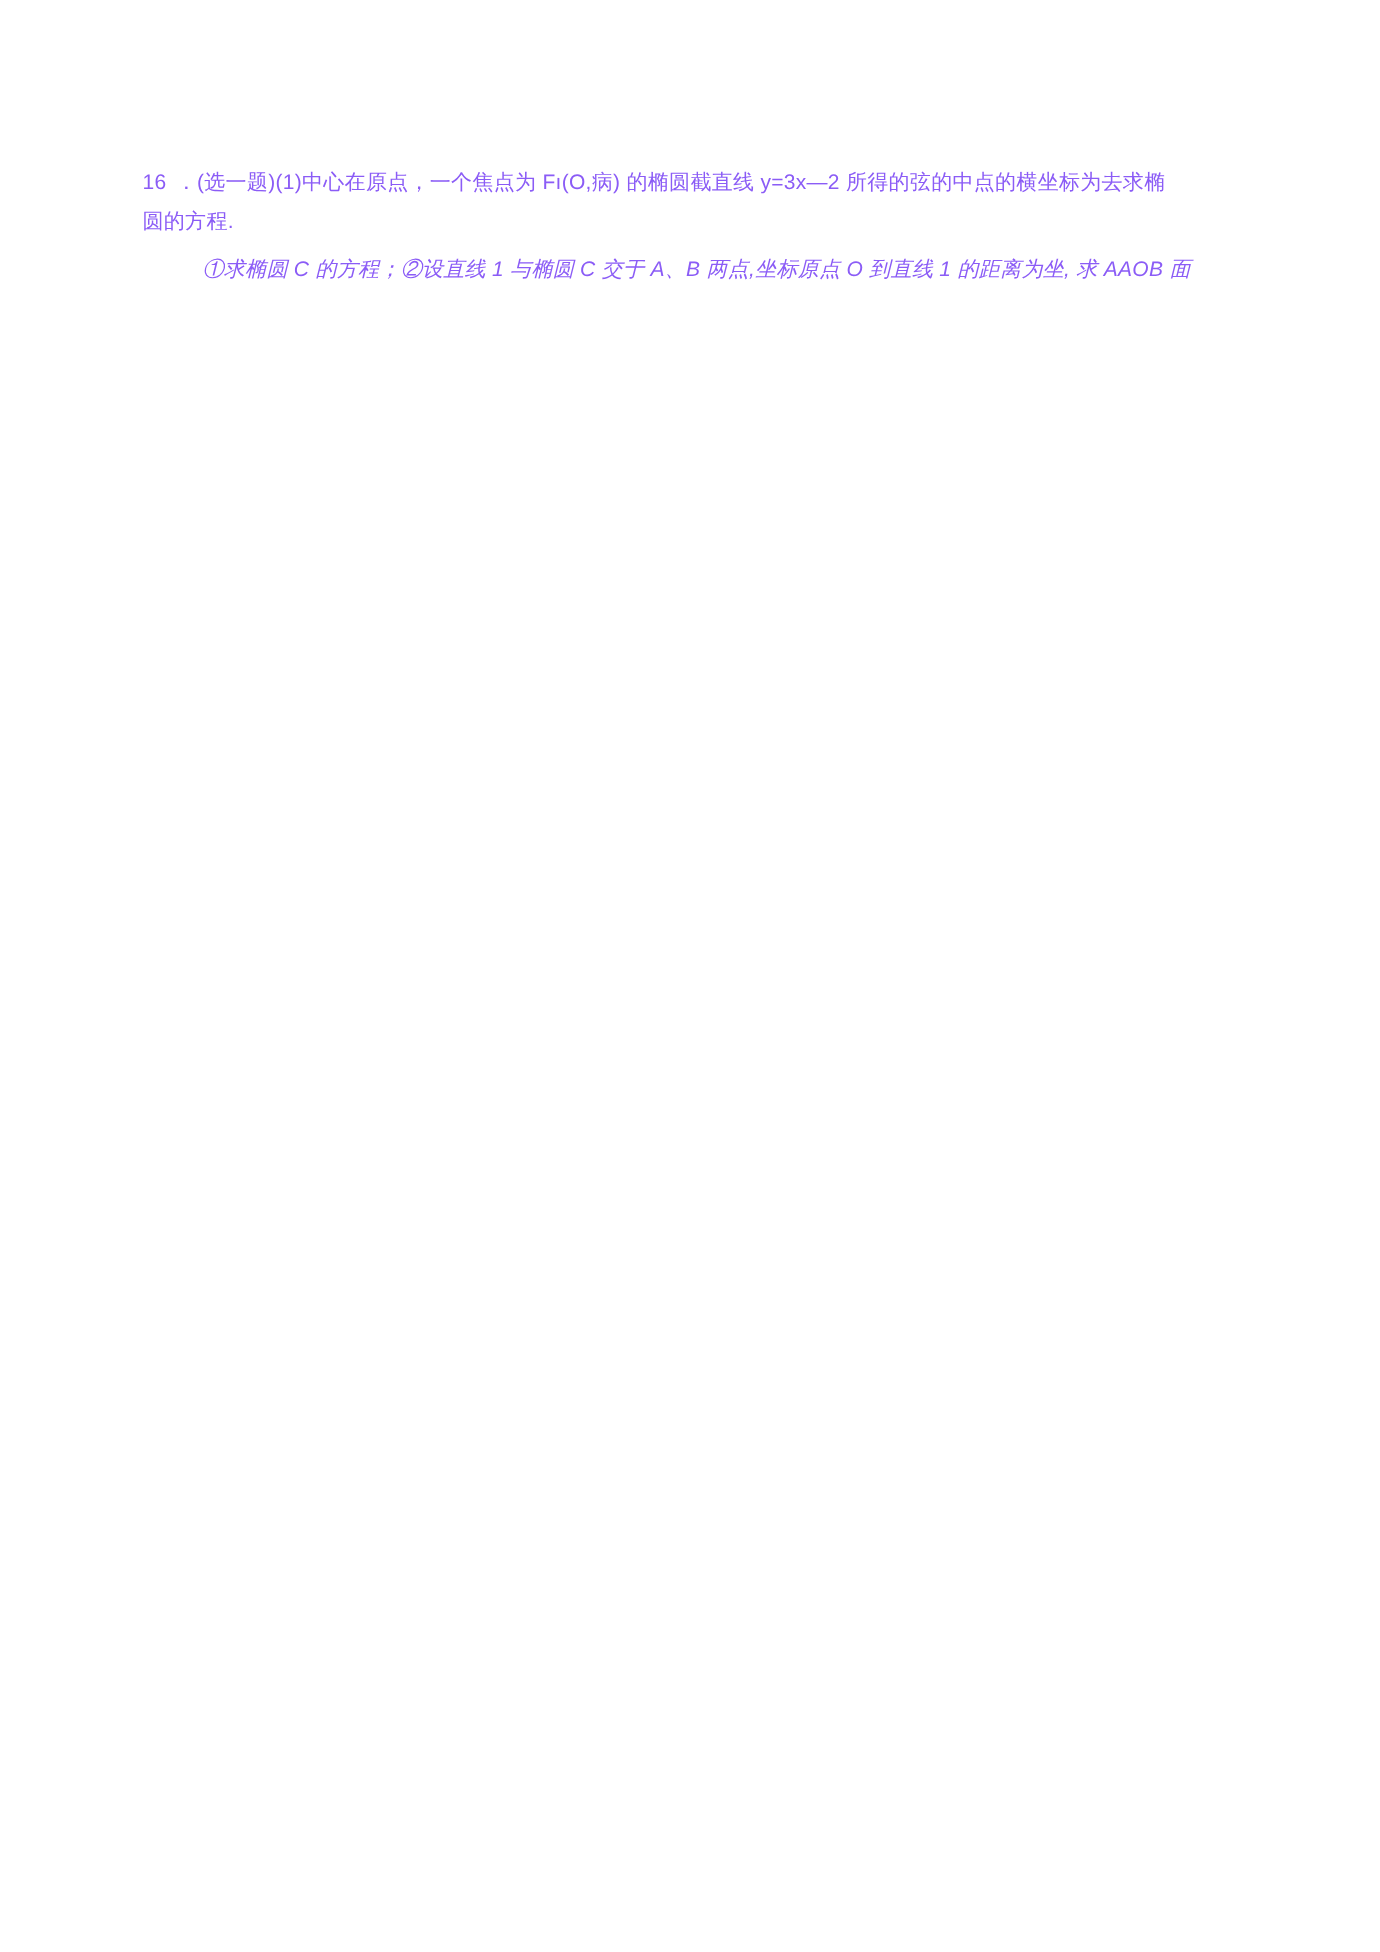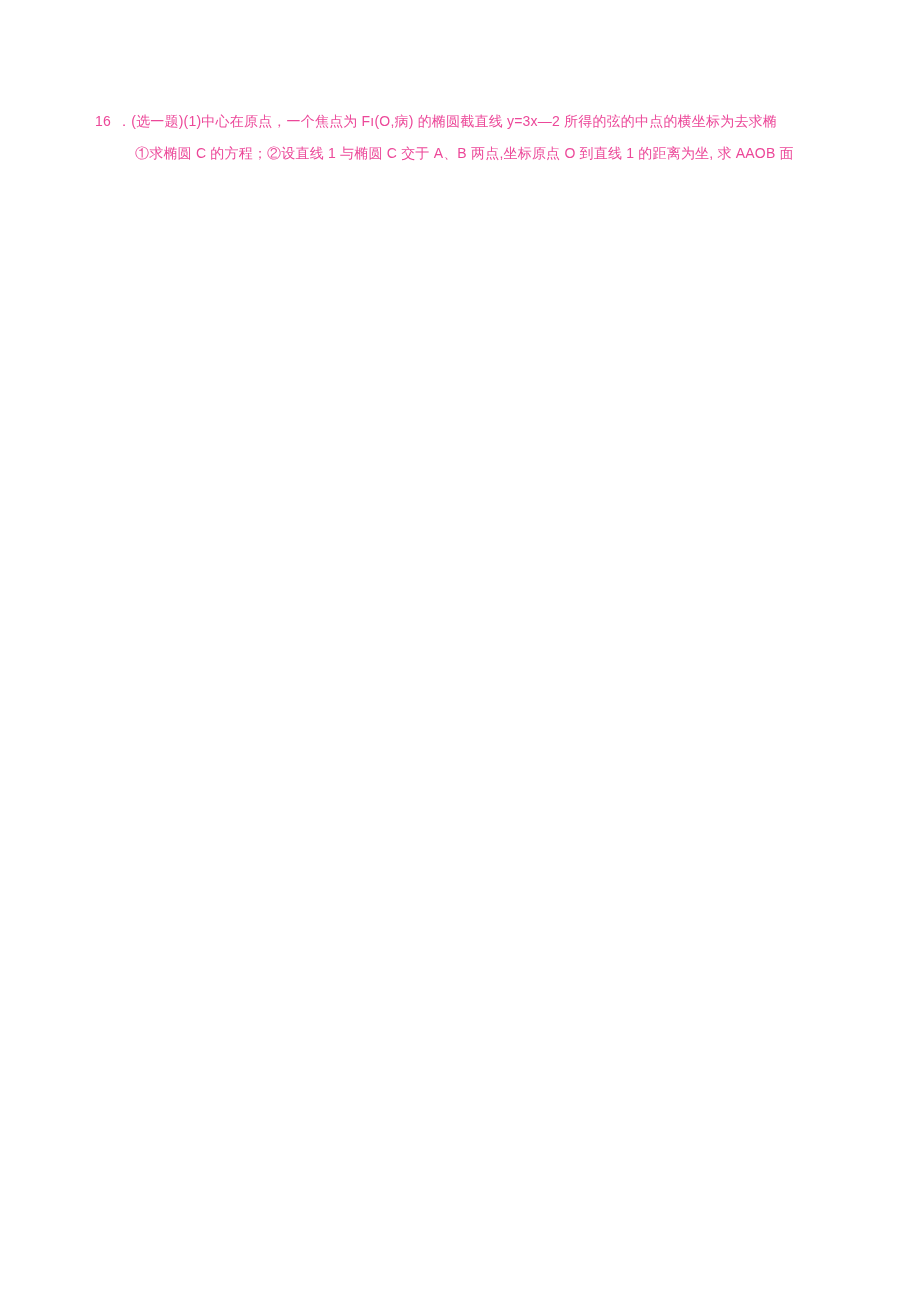--- a/index.html
+++ b/index.html
@@ -24,38 +24,40 @@
   }
   .q16 {
     top: 108px;
   }
   .q17 {
     top: 830px;
   }
   .line {
     font-size: 14px;
     line-height: 26px;
-    color: #ec4899;
+    color: #8b5cf6;
     letter-spacing: 0.2px;
   }
   .indent1 {
     padding-left: 40px;
+    font-style: italic;
   }
   .num {
     display: inline-block;
     min-width: 18px;
   }
 </style>
 </head>
 <body>
 
 <div class="page">
 
   <div class="block q16">
     <div class="line">
       <span class="num">16</span>
       <span>．(选一题)(1)中心在原点，一个焦点为 Fı(O,病) 的椭圆截直线 y=3x—2 所得的弦的中点的横坐标为去求椭</span>
     </div>
+    <div class="line">圆的方程.</div>
     <div class="line indent1" style="margin-top:6px;">①求椭圆 C 的方程；②设直线 1 与椭圆 C 交于 A、B 两点,坐标原点 O 到直线 1 的距离为坐, 求 AAOB 面</div>
   </div>
 
 
 </div>
 
 </body></html>

